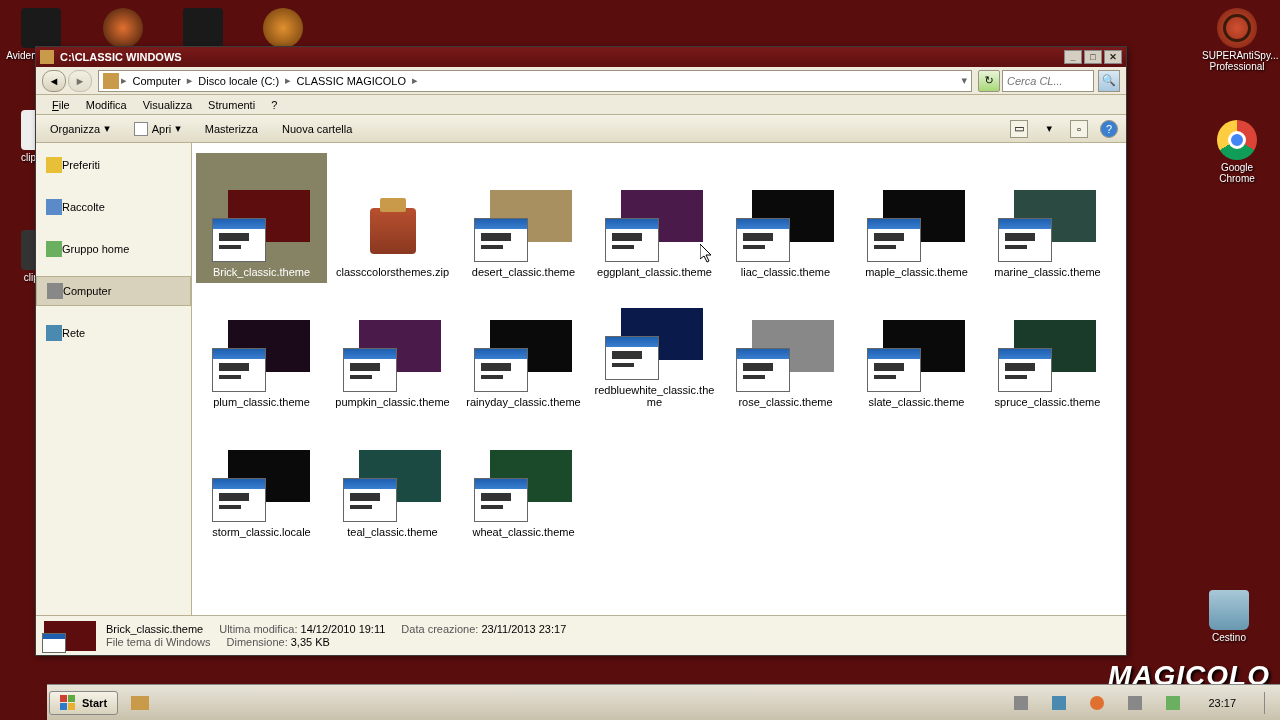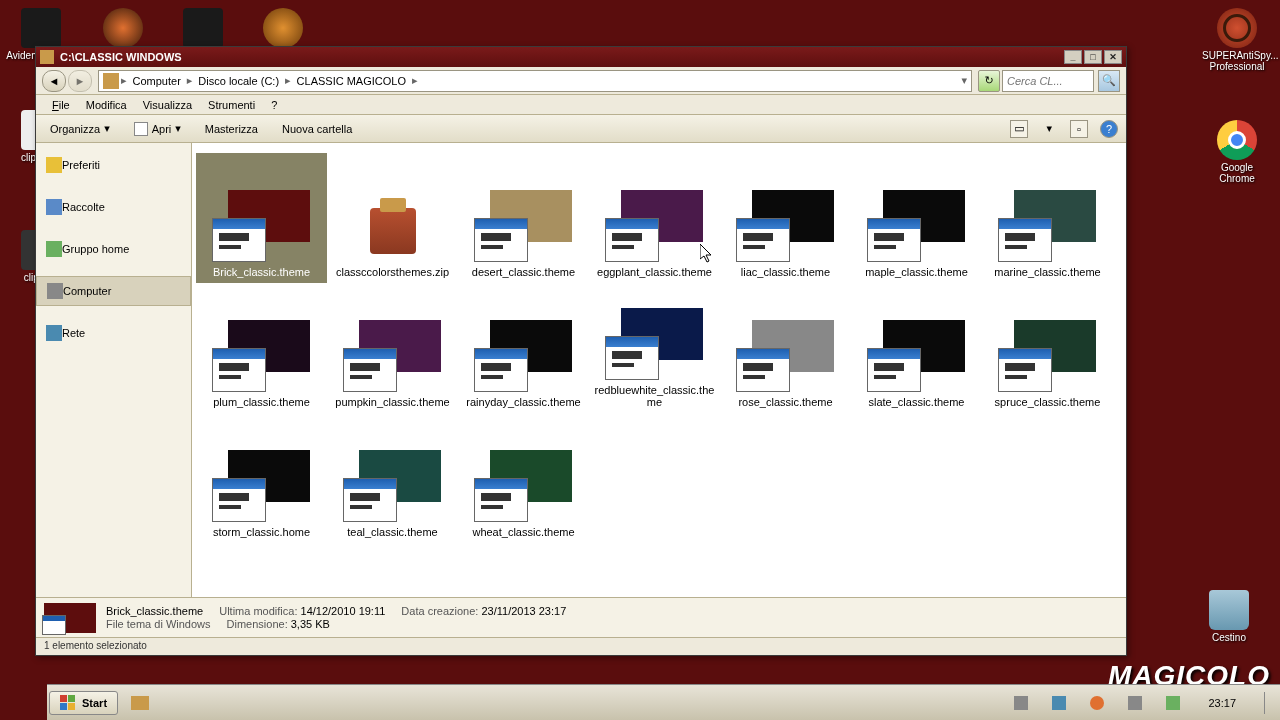--- a/index.html
+++ b/index.html
@@ -361,21 +361,21 @@
         </div>
         <div class="file">
           <div class="thumb">
             <div class="theme-bg" style="background: rgb(10, 10, 10);"></div>
             <div class="theme-win">
               <div class="tw-title"></div>
               <div class="tw-body"></div>
               <div class="tw-body2"></div>
             </div>
           </div>
-          <div class="fname">storm_classic.home</div>
+          <div class="fname">storm_classic.locale</div>
         </div>
         <div class="file">
           <div class="thumb">
             <div class="theme-bg" style="background: rgb(26, 74, 66);"></div>
             <div class="theme-win">
               <div class="tw-title"></div>
               <div class="tw-body"></div>
               <div class="tw-body2"></div>
             </div>
           </div>
@@ -407,21 +407,20 @@
         <span><span class="lbl">Ultima modifica:</span> <span>14/12/2010 19:11</span></span>
         <span><span class="lbl">Data creazione:</span> <span>23/11/2013 23:17</span></span>
       </div>
       <div class="row">
         <span class="lbl">File tema di Windows</span>
         <span><span class="lbl">Dimensione:</span> <span>3,35 KB</span></span>
       </div>
     </div>
   </div>
 
-  <div class="statusbar">1 elemento selezionato</div>
 </div>
 
 <div class="watermark">MAGICOLO</div>
 
 <svg class="cursor" viewBox="0 0 14 20">
     <path d="M0 0 L0 15 L4 12 L7 18 L9 17 L6 11 L11 11 Z" fill="#fff" stroke="#000" stroke-width="1"></path>
   </svg>
 
 <div class="taskbar">
   <div class="start">

